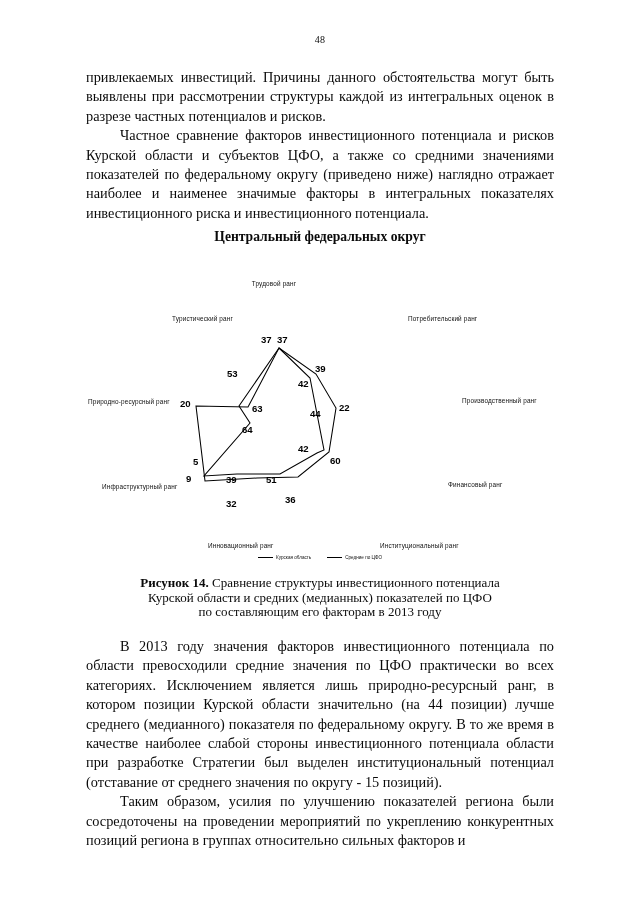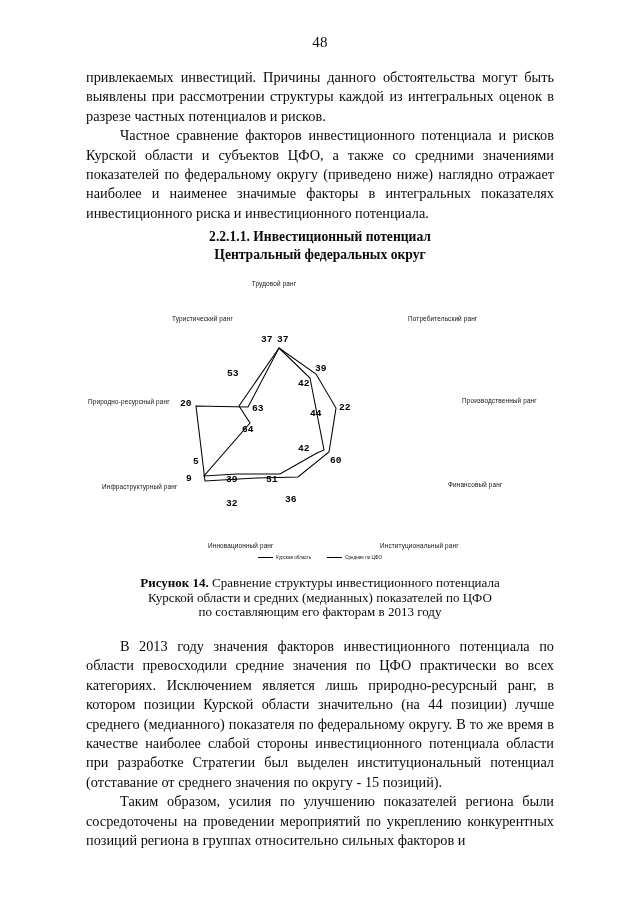--- a/index.html
+++ b/index.html
@@ -21,21 +21,21 @@
     inset: 0;
     width: 640px;
     height: 905px;
   }
   .page-number {
     position: absolute;
     top: 34px;
     left: 0;
     width: 640px;
     text-align: center;
-    font-size: 15px;
+    font-size: 10px;
     letter-spacing: 0.2px;
   }
   .body-text {
     position: absolute;
     left: 86px;
     width: 468px;
     font-size: 14.3px;
     line-height: 19.4px;
     text-align: justify;
     text-justify: inter-word;
@@ -79,21 +79,21 @@
   .axis-label {
     position: absolute;
     font-family: "Liberation Sans", "DejaVu Sans", sans-serif;
     font-size: 6.4px;
     color: #111;
     white-space: nowrap;
     letter-spacing: 0.15px;
   }
   .val-label {
     position: absolute;
-    font-family: Liberation Mono, monospace;
+    font-family: Liberation Sans, sans-serif;
     font-size: 9.6px;
     font-weight: bold;
     color: #000;
     white-space: nowrap;
   }
   .legend {
     position: absolute;
     left: 0;
     top: 277px;
     width: 468px;
@@ -137,21 +137,20 @@
 <div class="page">
 
   <div class="page-number">48</div>
 
   <div class="body-text" id="para-top">
     <p>привлекаемых инвестиций. Причины данного обстоятельства могут быть выявлены при рассмотрении структуры каждой из интегральных оценок в разрезе частных потенциалов и рисков.</p>
     <p class="indent">Частное сравнение факторов инвестиционного потенциала и рисков Курской области и субъектов ЦФО, а также со средними значениями показателей по федеральному округу (приведено ниже) наглядно отражает наиболее и наименее значимые факторы в интегральных показателях инвестиционного риска и инвестиционного потенциала.</p>
   </div>
 
   <div class="section-title">
-    <div>2.2.1.1. Инвестиционный потенциал</div>
     <div>Центральный федеральных округ</div>
   </div>
 
   <div class="figure">
 
     <svg class="chart-svg" viewBox="0 0 468 300">
 
       <polygon id="series-kursk" fill="none" stroke="#000000" stroke-width="1.05" points="193,70 230,96 250,130 243,174 212,199 171,200 119,203 110,128 162,129"></polygon>
 
       <polygon id="series-cfo" fill="none" stroke="#000000" stroke-width="1.05" points="193,70 224,100 238,172 231,175 194,196 151,196 118,198 164,145 153,128"></polygon>

